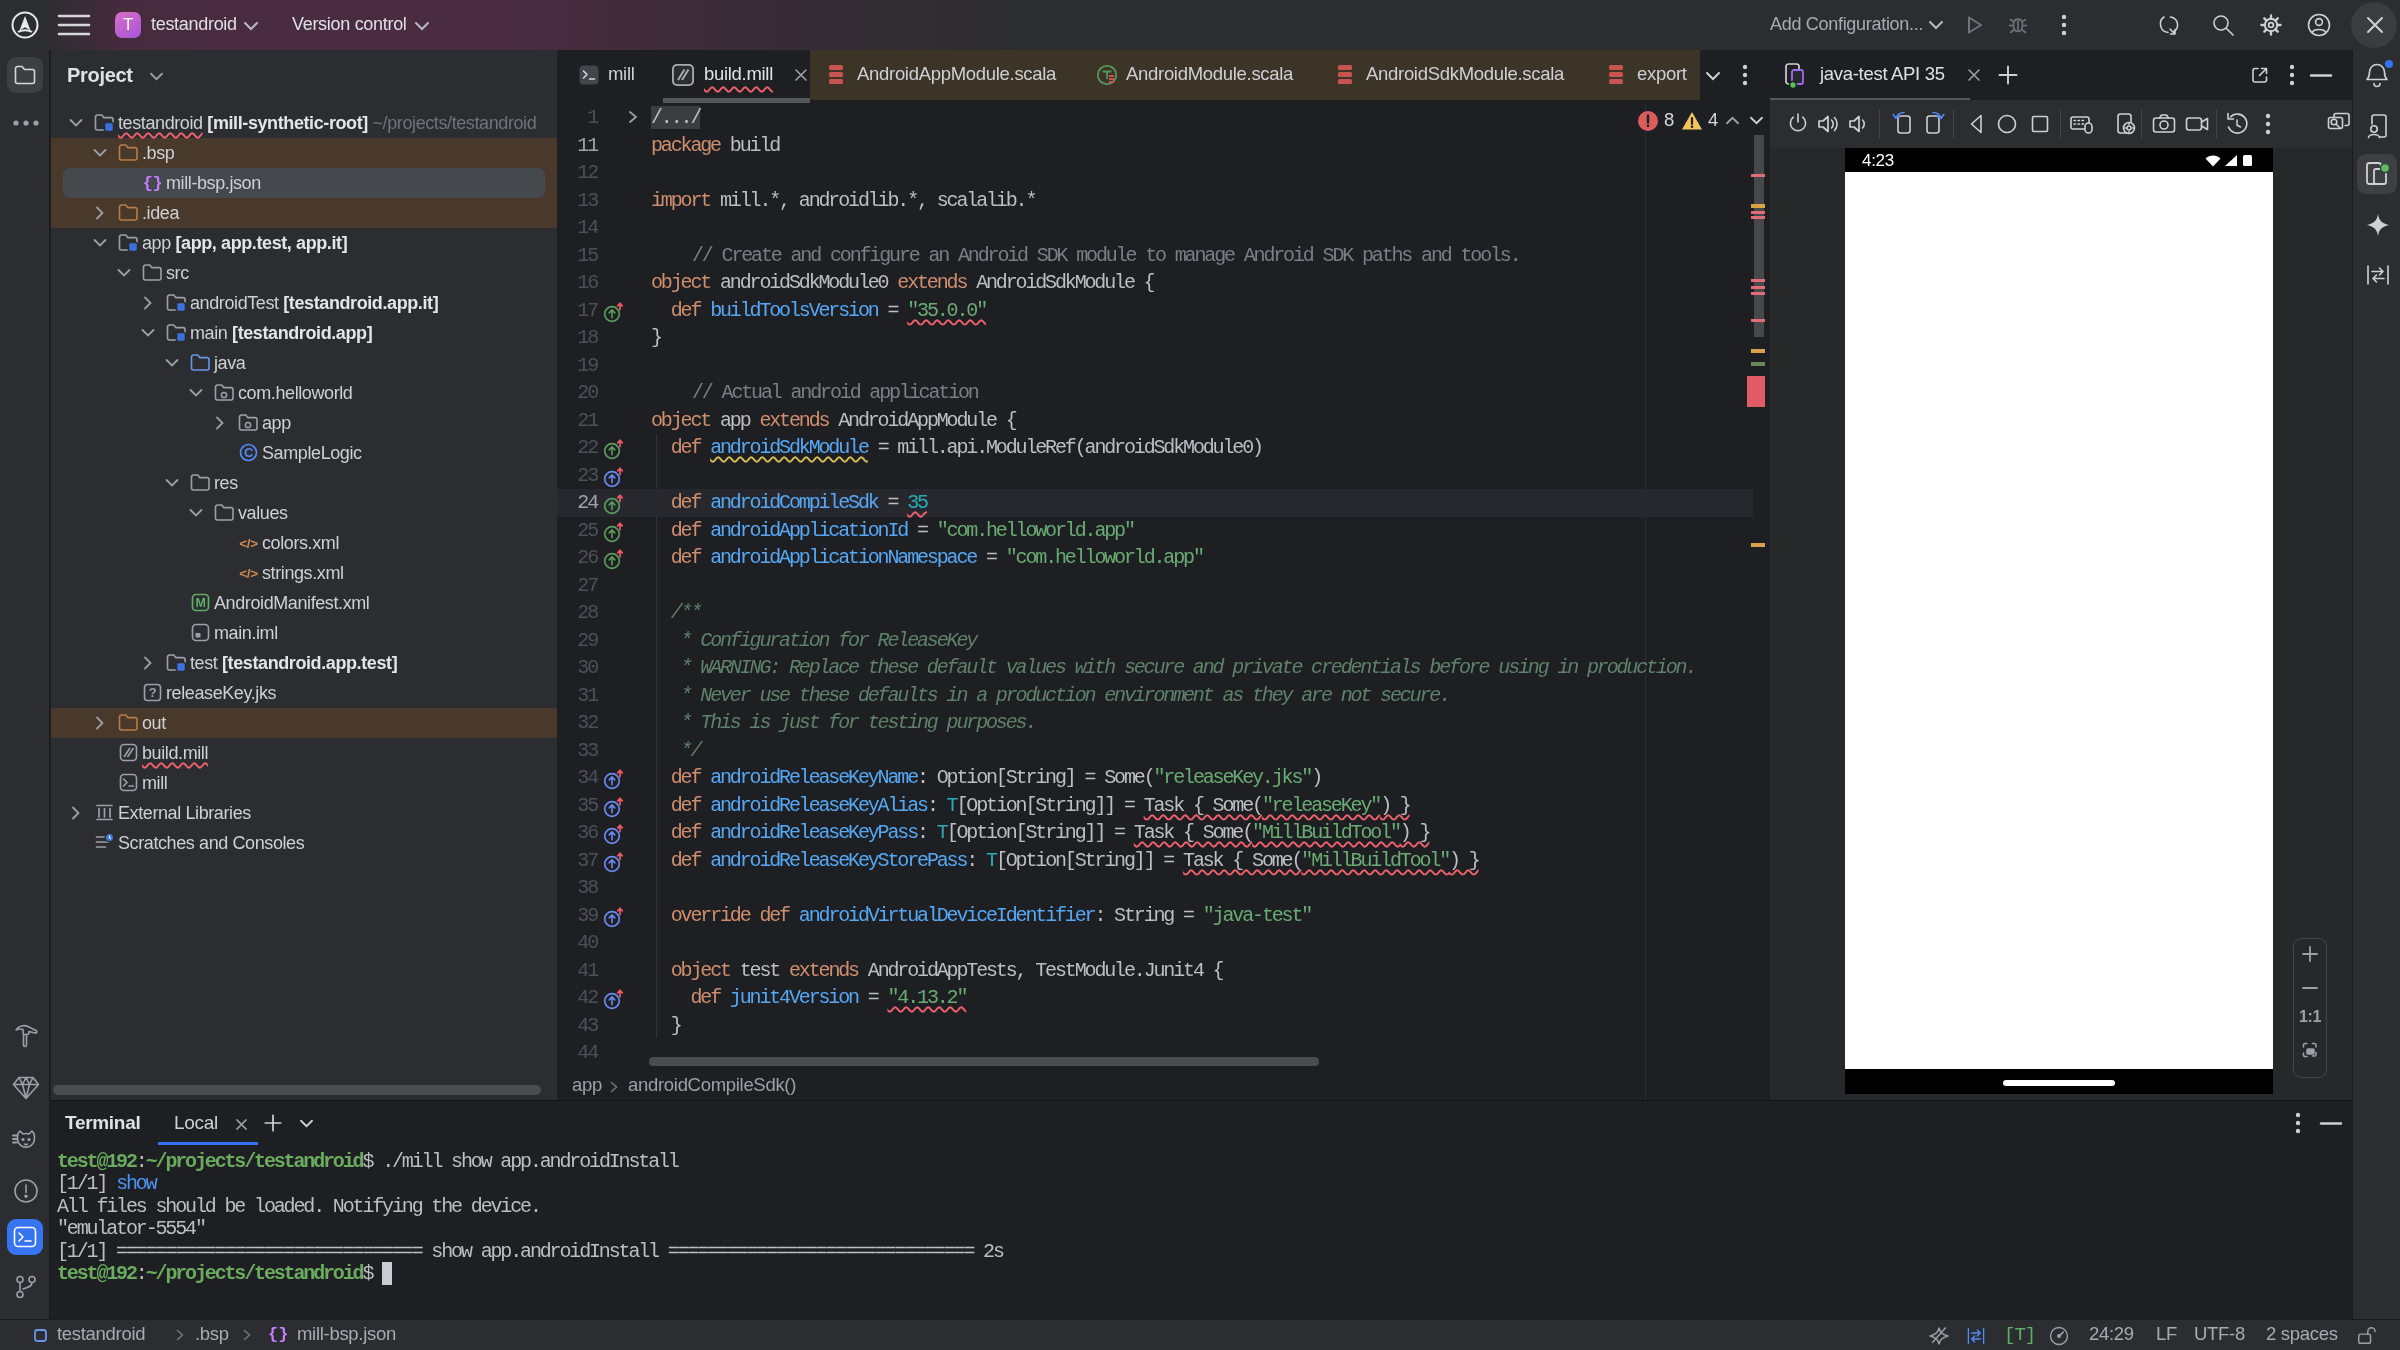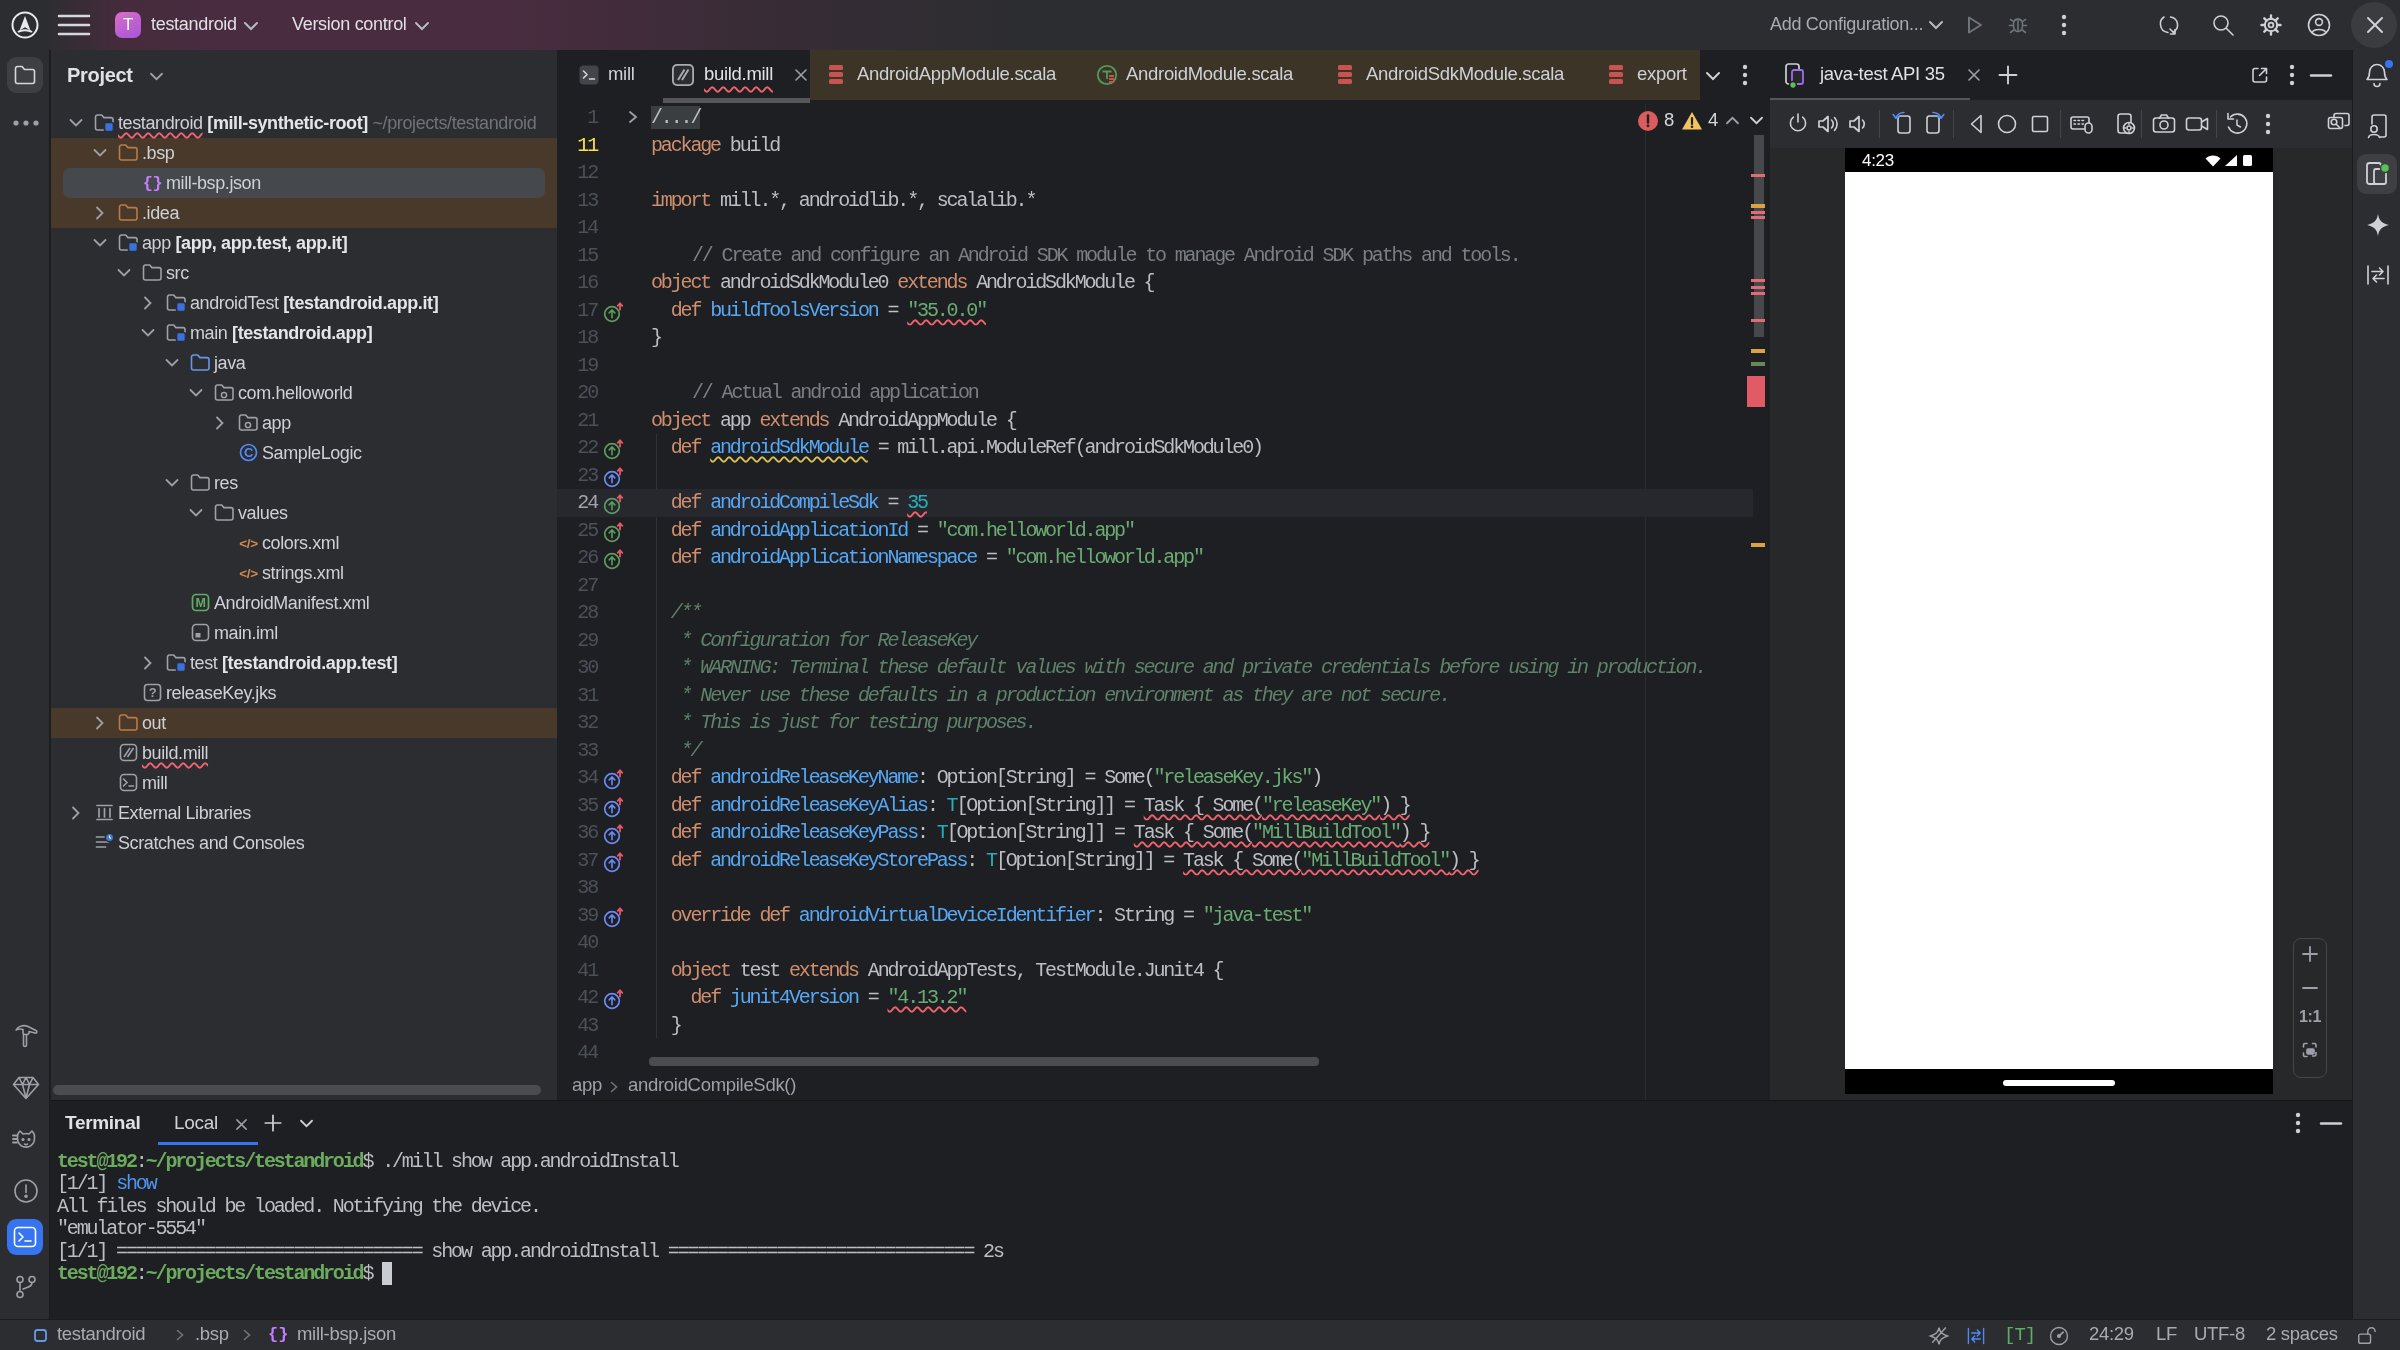--- a/index.html
+++ b/index.html
@@ -491,21 +491,21 @@
       <path d="M1.5 1.5l5 4.5-5 4.5" stroke="#6f737a" stroke-width="1.6" fill="none" stroke-linecap="round"></path>
     </svg>
   <div class="ui" style="left:71px;top:1024px;color:#9da0a8;">androidCompileSdk()</div>
 </div>
 <div id="codelayer" style="left:0;top:0;">
   <svg style="left:627px;top:109px;" width="12" height="16" viewBox="0 0 12 16">
       <path d="M3 3l6 5-6 5" stroke="#9da0a8" stroke-width="1.8" fill="none" stroke-linecap="round"></path>
     </svg>
   <div class="mono ln" style="top:104.0px;color:#4b5059;">1</div>
   <div class="mono cl" style="top:104.0px;"><span style="background:#3b3e41;color:#bcbec4;">/.../</span></div>
-  <div class="mono ln" style="top:131.5px;color:#fde047;">11</div>
+  <div class="mono ln" style="top:131.5px;color:#a3a3a3;">11</div>
   <div class="mono cl" style="top:131.5px;"><span class="k">package</span> build</div>
   <div class="mono ln" style="top:159.0px;color:#4b5059;">12</div>
   <div class="mono ln" style="top:186.5px;color:#4b5059;">13</div>
   <div class="mono cl" style="top:186.5px;"><span class="k">import</span> mill.*, androidlib.*, scalalib.*</div>
   <div class="mono ln" style="top:214.0px;color:#4b5059;">14</div>
   <div class="mono ln" style="top:241.5px;color:#4b5059;">15</div>
   <div class="mono cl" style="top:241.5px;"><span class="c">// Create and configure an Android SDK module to manage Android SDK paths and tools.</span></div>
   <div class="mono ln" style="top:269.0px;color:#4b5059;">16</div>
   <div class="mono cl" style="top:269.0px;"><span class="k">object</span> androidSdkModule0 <span class="k">extends</span> AndroidSdkModule {</div>
   <div class="mono ln" style="top:296.5px;color:#4b5059;">17</div>
@@ -557,21 +557,21 @@
       <path d="M10 16.8 V9.6 M7.2 11.9 L10 9 L12.8 11.9" stroke="#5c9c5e" stroke-width="1.6" fill="none" stroke-linecap="round"></path>
       <path d="M18 8.5 V2.5 M15.7 4.9 L18 2.3 L20.3 4.9" stroke="#e55765" stroke-width="1.8" fill="none" stroke-linecap="round"></path>
     </svg>
   <div class="mono cl" style="top:544.0px;">  <span class="k">def</span> <span class="f">androidApplicationNamespace</span> = <span class="s">"com.helloworld.app"</span></div>
   <div class="mono ln" style="top:571.5px;color:#4b5059;">27</div>
   <div class="mono ln" style="top:599.0px;color:#4b5059;">28</div>
   <div class="mono cl" style="top:599.0px;">  <span class="d">/**</span></div>
   <div class="mono ln" style="top:626.5px;color:#4b5059;">29</div>
   <div class="mono cl" style="top:626.5px;">  <span class="d"> * Configuration for ReleaseKey</span></div>
   <div class="mono ln" style="top:654.0px;color:#4b5059;">30</div>
-  <div class="mono cl" style="top:654.0px;">  <span class="d"> * WARNING: Terminal these default values with secure and private credentials before using in production.</span></div>
+  <div class="mono cl" style="top:654.0px;">  <span class="d"> * WARNING: Replace these default values with secure and private credentials before using in production.</span></div>
   <div class="mono ln" style="top:681.5px;color:#4b5059;">31</div>
   <div class="mono cl" style="top:681.5px;">  <span class="d"> * Never use these defaults in a production environment as they are not secure.</span></div>
   <div class="mono ln" style="top:709.0px;color:#4b5059;">32</div>
   <div class="mono cl" style="top:709.0px;">  <span class="d"> * This is just for testing purposes.</span></div>
   <div class="mono ln" style="top:736.5px;color:#4b5059;">33</div>
   <div class="mono cl" style="top:736.5px;">  <span class="d"> */</span></div>
   <div class="mono ln" style="top:764.0px;color:#4b5059;">34</div>
   <svg style="left:602px;top:768.0px;" width="24" height="24" viewBox="0 0 24 24">
       <circle cx="10" cy="13" r="7.3" fill="none" stroke="#6a8af5" stroke-width="1.7"></circle>
       <path d="M10 16.8 V9.6 M7.2 11.9 L10 9 L12.8 11.9" stroke="#6a8af5" stroke-width="1.6" fill="none" stroke-linecap="round"></path>

